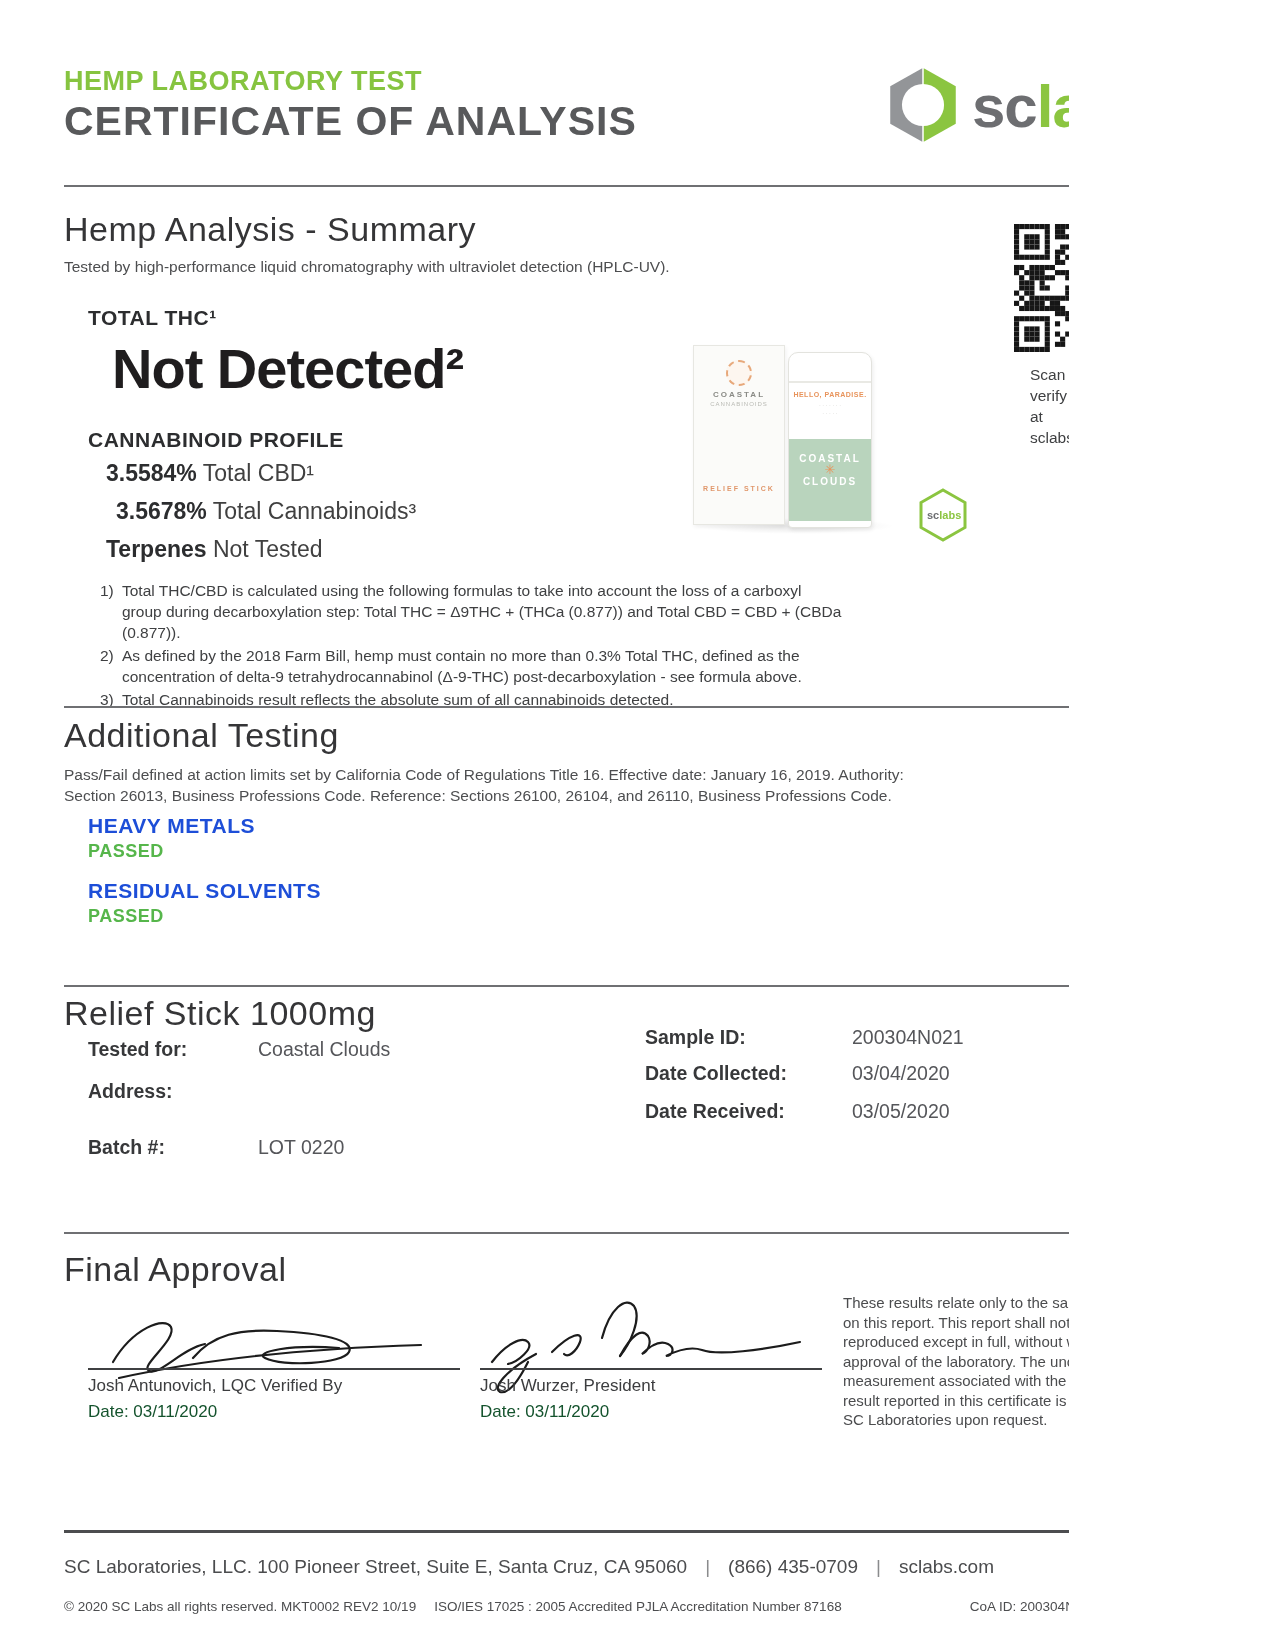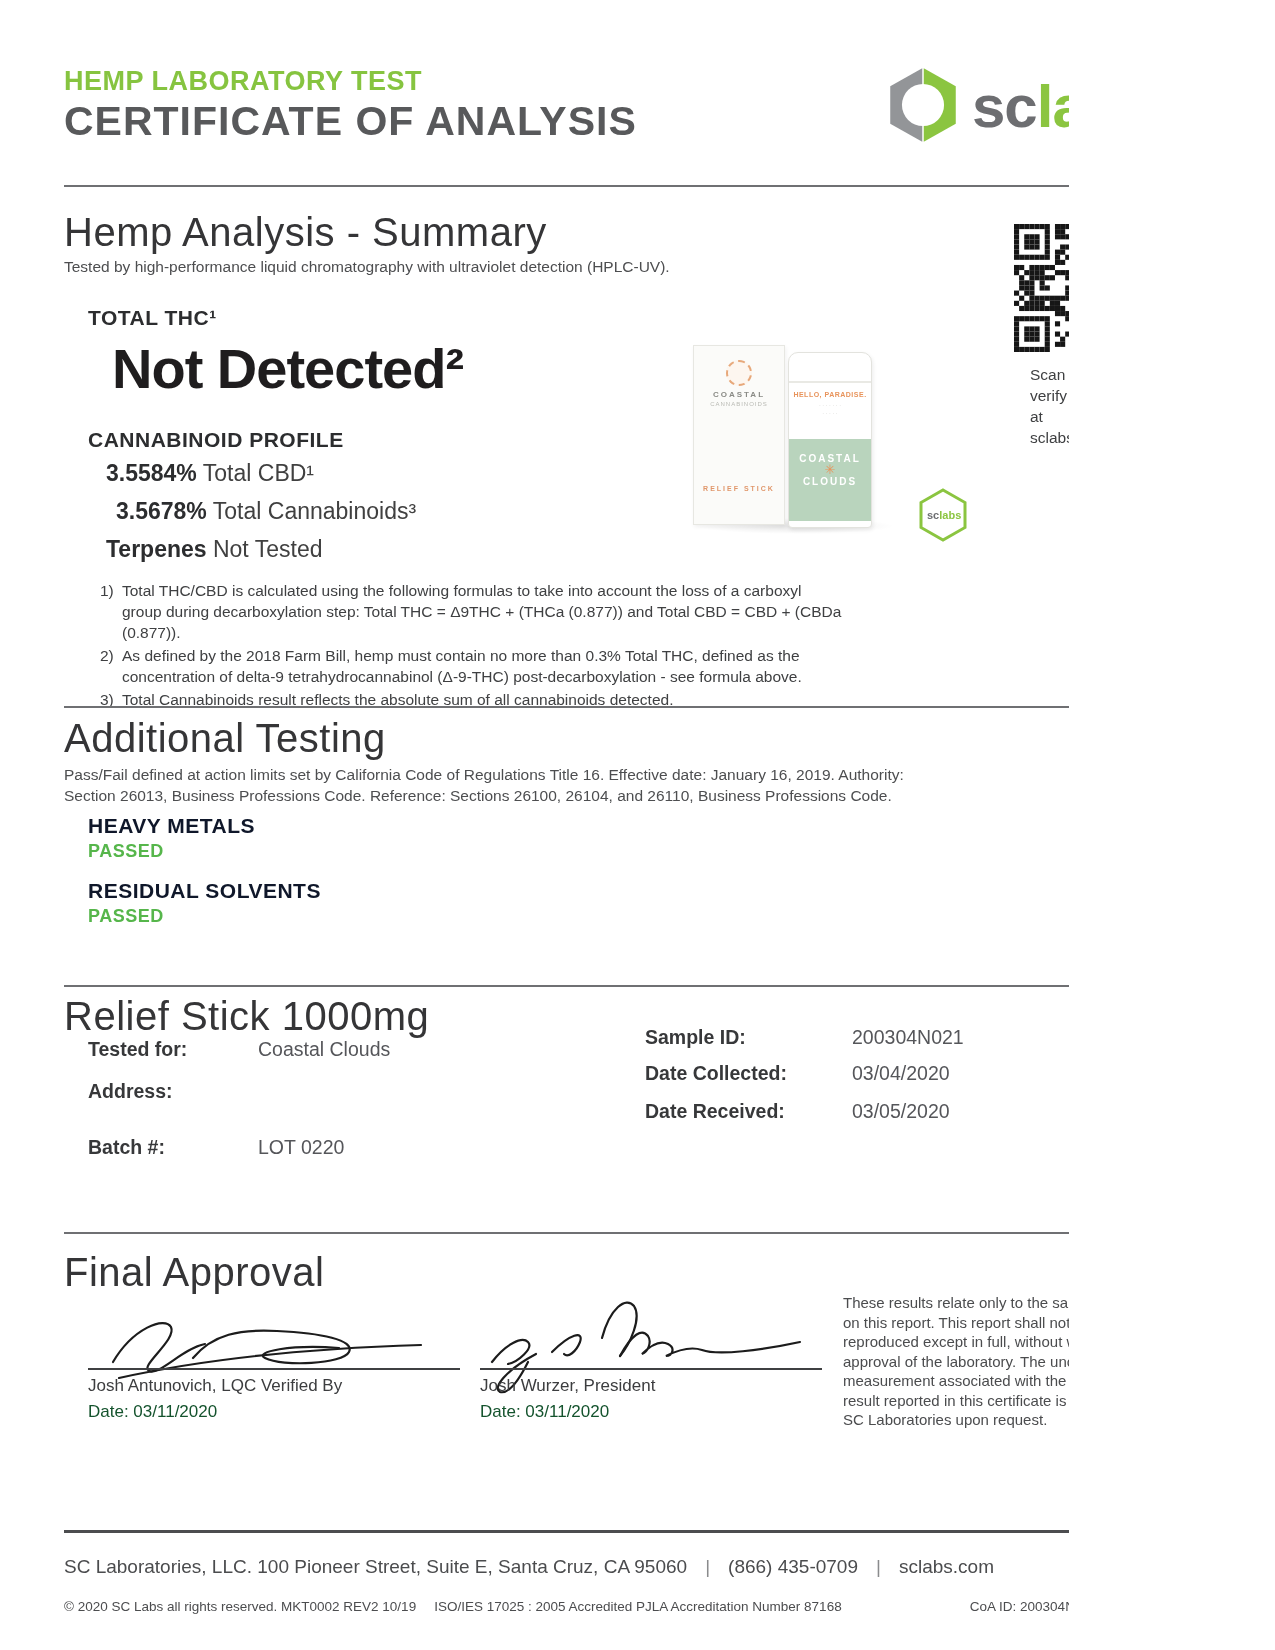--- a/index.html
+++ b/index.html
@@ -16,21 +16,21 @@
              color:#86c440; letter-spacing:0.5px; }
   .doc-title { position:absolute; left:64px; top:98px; font-size:41px; font-weight:bold;
                color:#58595b; letter-spacing:1px; }
   .logo { position:absolute; left:884px; top:66px; display:flex; align-items:center; }
   .logo-word { font-size:60px; font-weight:bold; letter-spacing:-1px; line-height:1; margin-left:10px; }
   .logo-word .sc { color:#6d6e71; }
   .logo-word .labs { color:#8bc540; }
   .logo-tm { font-size:13px; color:#8bc540; vertical-align:22px; margin-left:2px; }
 
   
-  .sec-title { position:absolute; font-size:40px; font-weight:400; color:#353537; letter-spacing:0.5px; }
+  .sec-title { position:absolute; font-size:34px; font-weight:400; color:#353537; letter-spacing:0.5px; }
   .sub-text { position:absolute; font-size:15.5px; color:#4d4e50; }
   .thc-label { position:absolute; left:88px; top:306px; font-size:21px; font-weight:bold; color:#2c2d2f; letter-spacing:0.5px; }
   .thc-value { position:absolute; left:112px; top:336px; font-size:56px; font-weight:bold; color:#1f1d1e; letter-spacing:-1px; }
   .profile-head { position:absolute; left:88px; top:428px; font-size:21px; font-weight:bold; color:#2c2d2f; letter-spacing:0.5px; }
   .profile-row { position:absolute; left:106px; font-size:23px; }
   .profile-row .v { font-weight:bold; color:#2c2d2f; }
   .profile-row .l { color:#404040;text-align:right; }
 
   .qr-wrap { position:absolute; left:1014px; top:224px; width:128px; }
   .qr-caption { position:absolute; left:1030px; top:364px; font-size:15.5px; color:#3f4042; line-height:21px; }
@@ -59,21 +59,21 @@
   .prod-stick .band { height:56px; padding-top:8px; }
   .prod-stick .band .hello { font-size:7px; font-weight:bold; color:#e8945c; letter-spacing:0.5px; }
   .prod-stick .band .tiny { font-size:5.5px; color:#c5c6c0; line-height:8px; margin-top:3px; }
   .prod-stick .label { height:82px; background:#b9d4bd; color:#ffffff; padding-top:14px; }
   .prod-stick .label .b1 { font-size:10px; font-weight:bold; letter-spacing:2px; }
   .prod-stick .label .star { color:#e8945c; font-size:13px; line-height:12px; }
   .prod-stick .label .b2 { font-size:10px; font-weight:bold; letter-spacing:2px; }
   .prod-badge { position:absolute; left:232px; top:157px; }
 
   
-  .test-name { position:absolute; left:88px; font-size:21px; font-weight:600; color:#0f172a; letter-spacing:0.5px; }
+  .test-name { position:absolute; left:88px; font-size:21px; font-weight:600; color:#1d4ed8; letter-spacing:0.5px; }
   .test-result { position:absolute; left:88px; font-size:18px; font-weight:bold; color:#56b64b; letter-spacing:0.5px; }
 
   
   .info-label { position:absolute; font-size:19.5px; font-weight:bold; color:#37383a; }
   .info-value { position:absolute; font-size:19.5px; color:#55565a; }
 
   
   .sig-line { position:absolute; height:2px; background:#3f4042; top:1368px; }
   .sig-name { position:absolute; top:1376px; font-size:17px; color:#3c3d3f; }
   .sig-date { position:absolute; top:1402px; font-size:17px; color:#14532d; }

